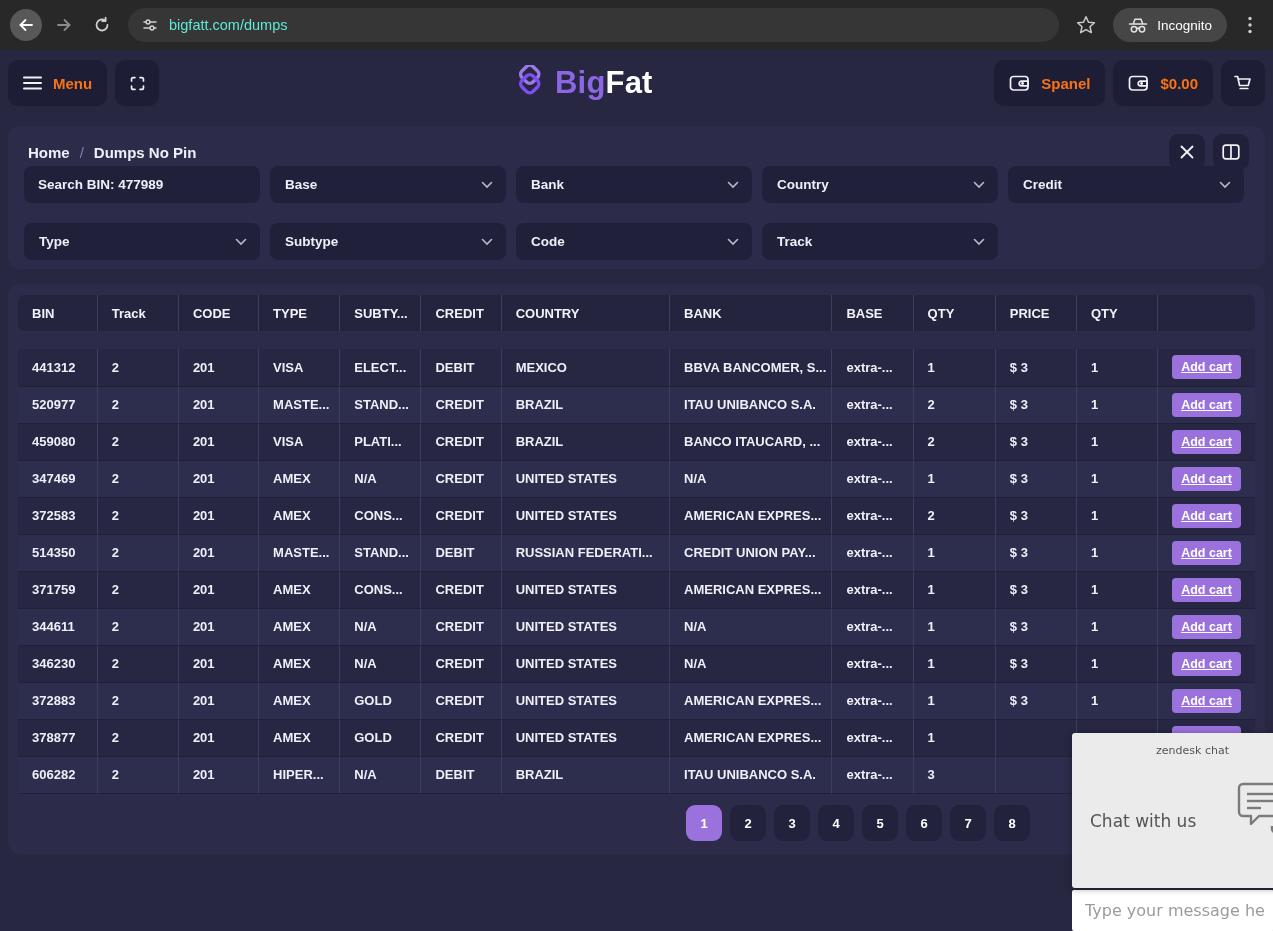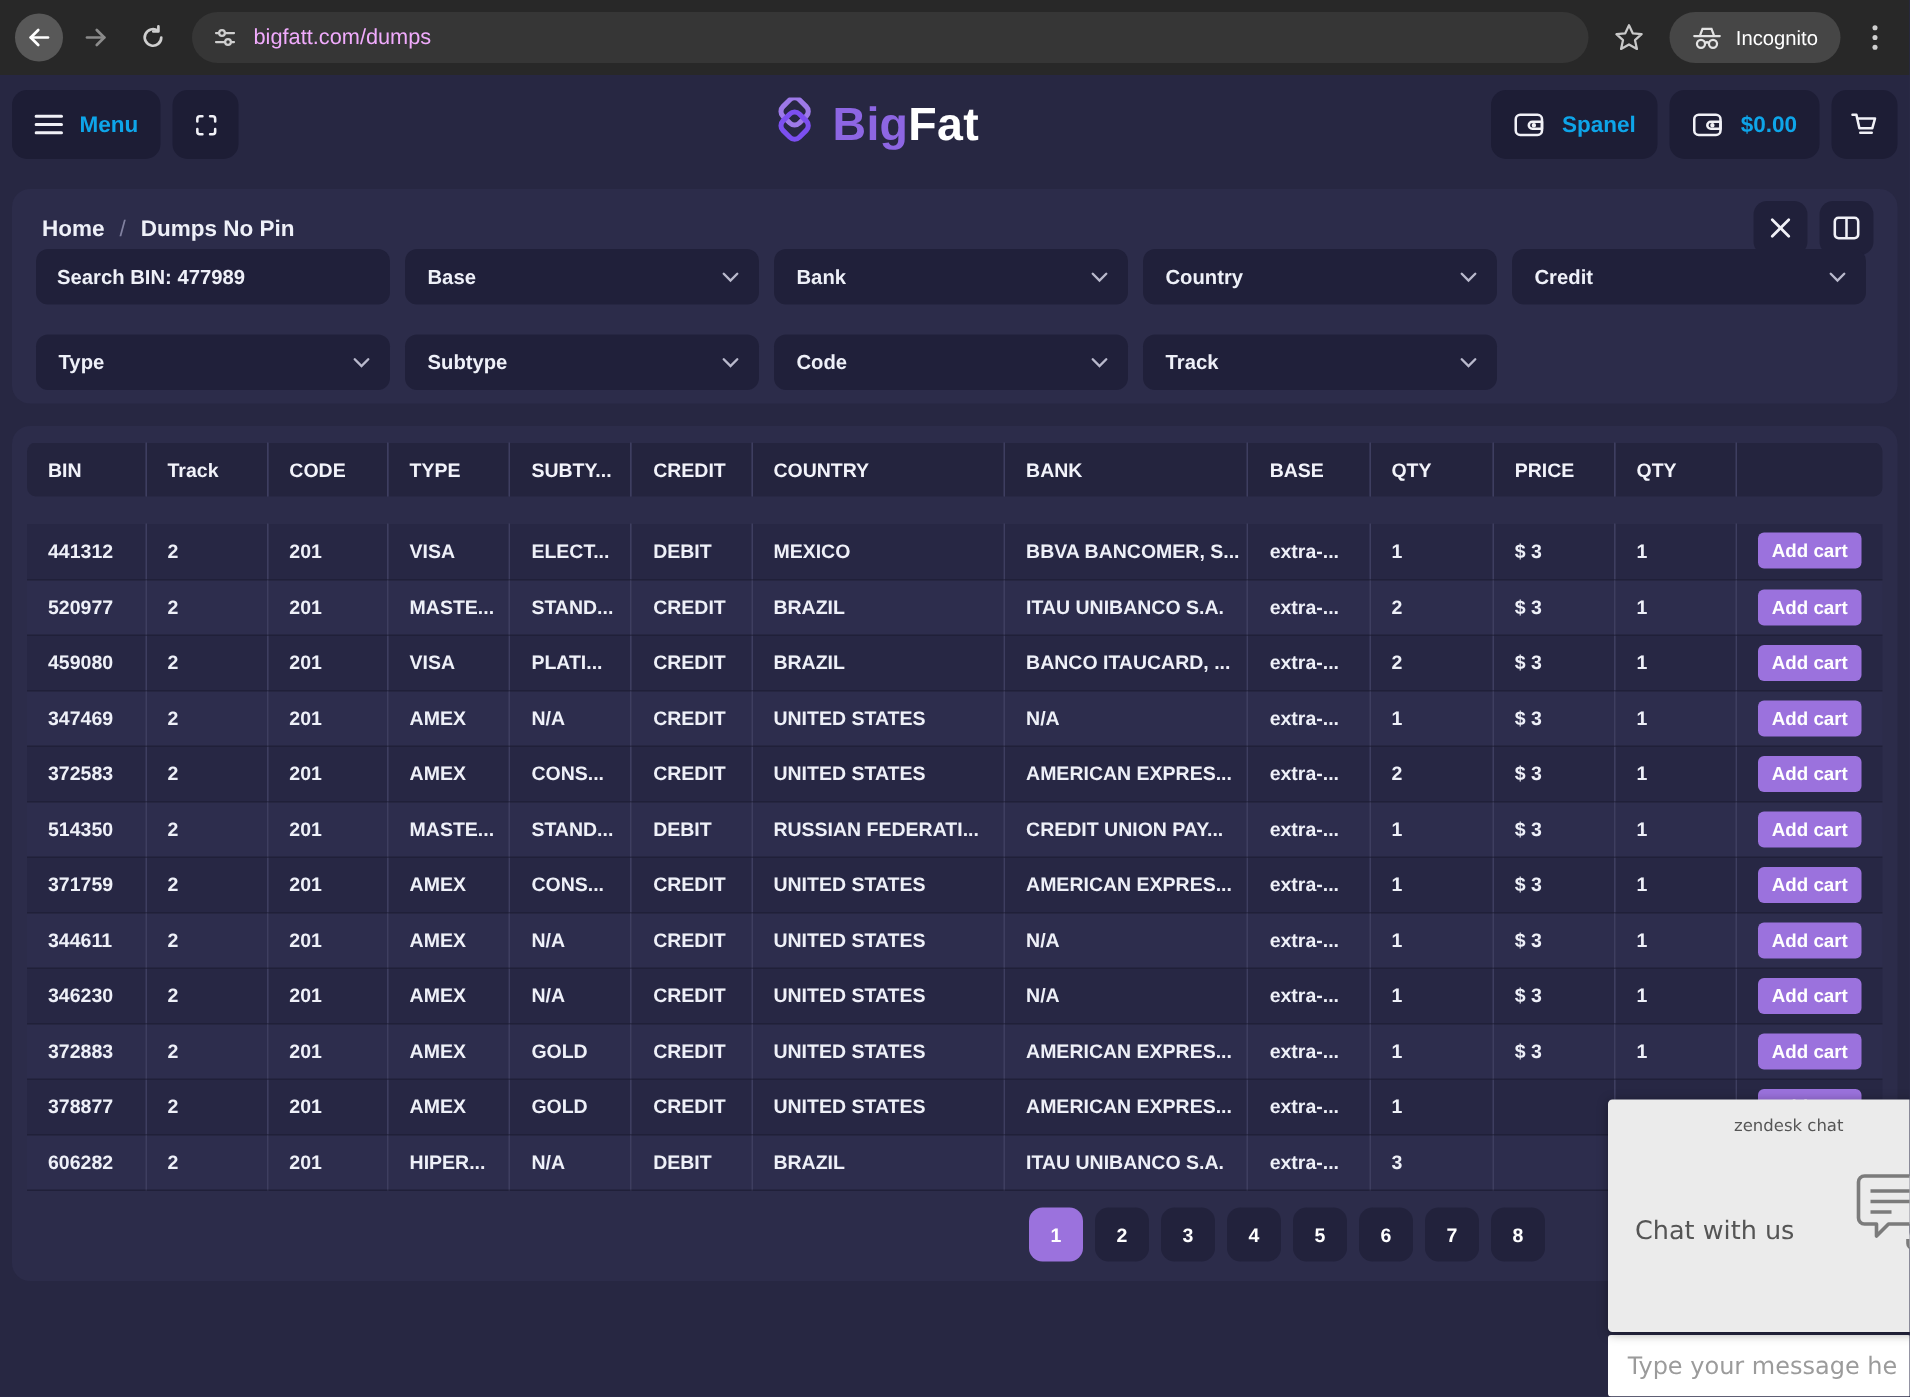--- a/index.html
+++ b/index.html
@@ -10,28 +10,28 @@
     overflow:hidden;
     position:relative;
     color:#eef0f8;
   }
   
   .chrome { height:50px; background:#282828; display:flex; align-items:center; padding:0 10px; }
   .nav-btn { width:32px; height:32px; border-radius:50%; display:flex; align-items:center; justify-content:center; flex:none; }
   .nav-btn.back { background:#585858; margin-right:6px; }
   .nav-btn.fwd { margin-right:6px; }
   .nav-btn.reload { margin-right:10px; }
-  .url-pill { flex:1; height:34px; background:#363636; border-radius:17px; display:flex; align-items:center; gap:11px; padding:0 14px; margin-right:12px; color:#f0abfc; font-size:14.5px; }
+  .url-pill { flex:1; height:34px; background:#363636; border-radius:17px; display:flex; align-items:center; gap:11px; padding:0 14px; margin-right:12px; color:#5eead4; font-size:14.5px; }
   .star-btn { width:30px; height:30px; display:flex; align-items:center; justify-content:center; margin-right:12px; flex:none; }
   .incog { height:34px; background:#464646; border-radius:17px; display:flex; align-items:center; gap:9px; padding:0 15px; color:#ffffff; font-size:13.5px; margin-right:10px; flex:none; }
   .dots-btn { width:26px; height:30px; display:flex; align-items:center; justify-content:center; flex:none; }
 
   
   .site-header { height:66px; display:flex; align-items:center; padding:0 8px; position:relative; }
-  .hdr-btn { background:#1d1d35; border:none; border-radius:10px; height:46px; display:flex; align-items:center; gap:11px; padding:0 15px; color:#0ea5e9; font-weight:700; font-size:15px; cursor:pointer; font-family:inherit; flex:none; }
+  .hdr-btn { background:#1d1d35; border:none; border-radius:10px; height:46px; display:flex; align-items:center; gap:11px; padding:0 15px; color:#f97316; font-weight:700; font-size:15px; cursor:pointer; font-family:inherit; flex:none; }
   .hdr-btn + .hdr-btn { margin-left:8px; }
   .hdr-btn.icon-only { width:44px; justify-content:center; padding:0; }
   .logo { position:absolute; left:512px; top:50%; transform:translateY(-50%); display:flex; align-items:center; gap:9px; }
   .logo-text { font-size:31px; font-weight:800; letter-spacing:.2px; }
   .logo-text .p1 { color:#8d66e3; }
   .logo-text .p2 { color:#ffffff; }
   .hdr-right { margin-left:auto; display:flex; }
 
   
   .card { position:absolute; left:8px; width:1257px; background:#2c2c4a; border-radius:12px; }
@@ -60,21 +60,21 @@
   col.c0{width:79px} col.c1{width:81px} col.c2{width:80px} col.c3{width:81px} col.c4{width:81px}
   col.c5{width:80px} col.c6{width:168px} col.c7{width:162px} col.c8{width:81px} col.c9{width:82px}
   col.c10{width:81px} col.c11{width:81px} col.c12{width:97px}
   th { height:36px; background:#24243e; font-size:13px; font-weight:700; text-align:left; padding:0 6px 0 14px; color:#f2f3fa; border-right:1px solid #3e3e60; white-space:nowrap; overflow:hidden; }
   th:first-child { border-radius:6px 0 0 6px; }
   th:last-child { border-right:none; border-radius:0 6px 6px 0; }
   td { height:37px; font-size:13px; font-weight:700; padding:0 6px 0 14px; border-right:1px solid rgba(128,128,178,.22); border-bottom:1px solid rgba(18,18,38,.45); white-space:nowrap; overflow:hidden; }
   td:last-child { border-right:none; }
   tbody tr:nth-child(odd) { background:#272744; }
   tbody tr:nth-child(even) { background:#2d2d4d; }
-  .add-cart { background:#9b72dd; color:#fff; border:none; border-radius:4px; font-family:inherit; font-size:12.5px; font-weight:700; padding:5px 9px; cursor:pointer; }
+  .add-cart { background:#9b72dd; color:#fff; border:none; border-radius:4px; font-family:inherit; font-size:12.5px; font-weight:700; text-decoration:underline; padding:5px 9px; cursor:pointer; }
 
   
   .pagination { position:absolute; left:678px; top:521px; display:flex; gap:8px; }
   .page-btn { width:36px; height:36px; border:none; border-radius:9px; background:#22223c; color:#fff; font-weight:700; font-size:13px; font-family:inherit; cursor:pointer; }
   .page-btn.active { background:#9b72dd; }
 
   
   .chat { position:absolute; left:1072px; top:733px; width:241px; z-index:50; font-family:"DejaVu Sans", sans-serif; }
   .chat-panel { height:155px; background:#ebebeb; border-radius:3px; box-shadow:0 1px 7px rgba(0,0,0,.35); position:relative; }
   .chat-title { text-align:center; padding-top:11px; font-size:11px; color:#555; }

